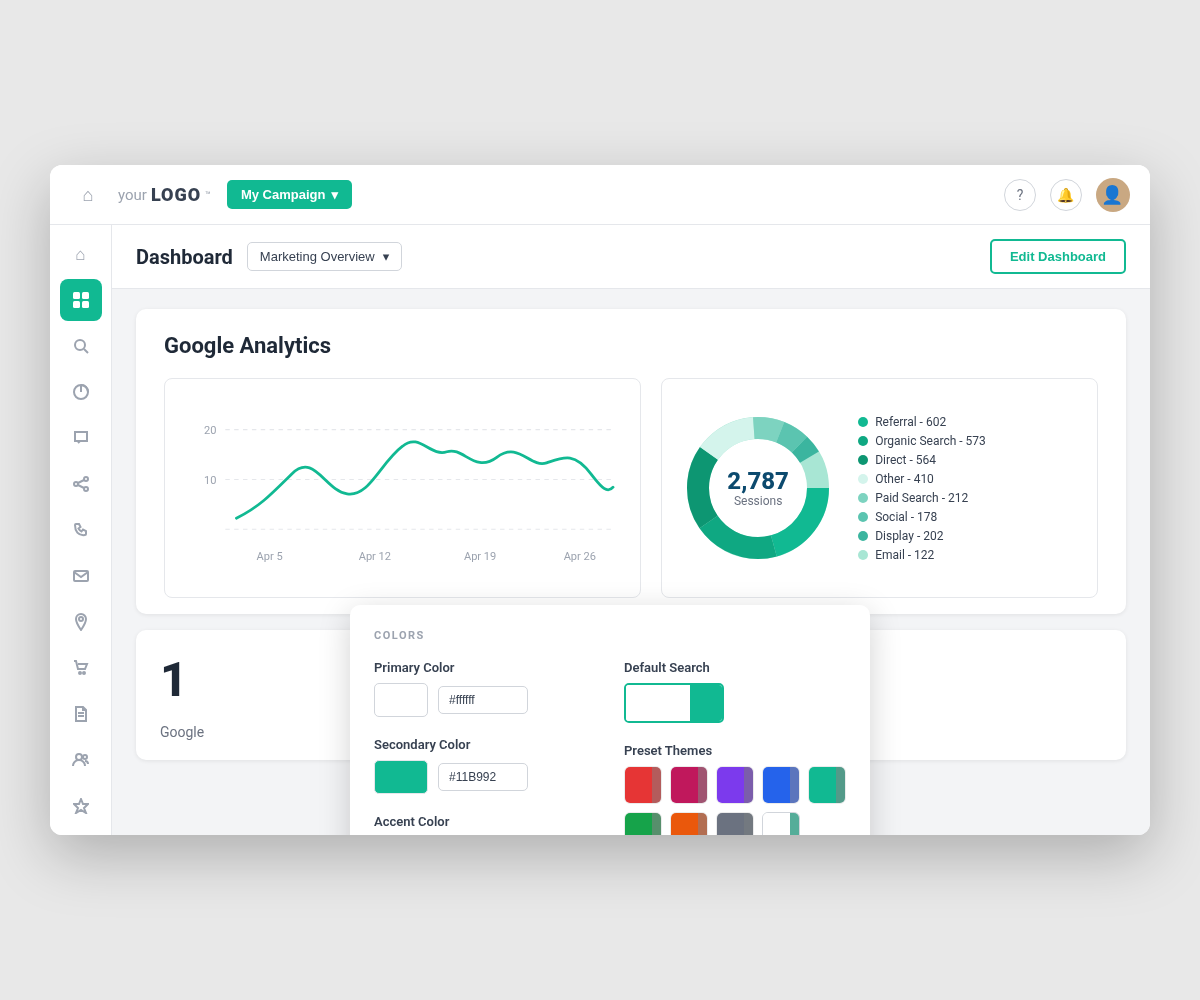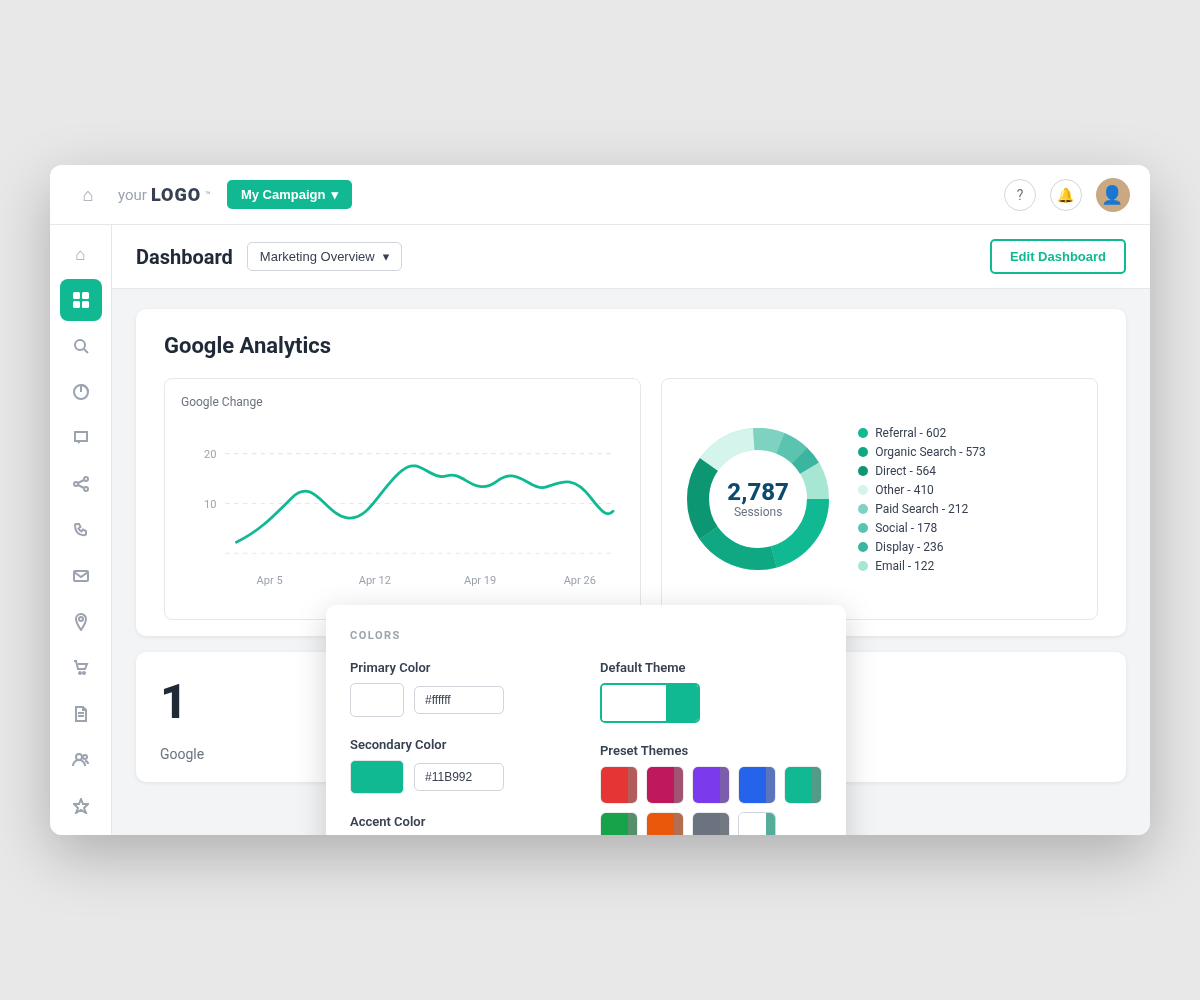--- a/index.html
+++ b/index.html
@@ -297,21 +297,21 @@
     }
     .small-card-text {
       font-size: 14px;
       color: #6b7280;
       margin-top: 16px;
     }
 
     
     .colors-panel {
       position: absolute;
-      left: 214px;
+      left: 238px;
       top: 380px;
       width: 520px;
       background: #fff;
       border-radius: 10px;
       box-shadow: 0 8px 32px rgba(0,0,0,0.18);
       padding: 24px;
       z-index: 100;
     }
     .colors-panel-title {
       font-size: 11px;
@@ -521,21 +521,20 @@
       </div>
 
       <div class="cards-area">
 
         <div class="card analytics-card">
           <div class="analytics-title">Google Analytics</div>
 
           <div class="analytics-charts">
 
             <div class="line-chart-container">
-              <div class="chart-label">Google Change</div>
               <svg class="line-chart-svg" viewBox="0 0 400 160">
 
                 <line x1="40" y1="30" x2="390" y2="30" stroke="#e5e7eb" stroke-width="1" stroke-dasharray="4,4"></line>
                 <line x1="40" y1="75" x2="390" y2="75" stroke="#e5e7eb" stroke-width="1" stroke-dasharray="4,4"></line>
                 <line x1="40" y1="120" x2="390" y2="120" stroke="#e5e7eb" stroke-width="1" stroke-dasharray="4,4"></line>
 
                 <text x="32" y="34" font-size="10" fill="#9ca3af" text-anchor="end">20</text>
                 <text x="32" y="79" font-size="10" fill="#9ca3af" text-anchor="end">10</text>
 
                 <text x="80" y="148" font-size="10" fill="#9ca3af" text-anchor="middle">Apr 5</text>
@@ -587,21 +586,21 @@
                 <li class="legend-item">
                   <div class="legend-dot" style="background:#7dd3c0"></div>
                   <span>Paid Search - 212</span>
                 </li>
                 <li class="legend-item">
                   <div class="legend-dot" style="background:#5bc4b0"></div>
                   <span>Social - 178</span>
                 </li>
                 <li class="legend-item">
                   <div class="legend-dot" style="background:#3bb59f"></div>
-                  <span>Display - 236</span>
+                  <span>Display - 202</span>
                 </li>
                 <li class="legend-item">
                   <div class="legend-dot" style="background:#a8e6d4"></div>
                   <span>Email - 122</span>
                 </li>
               </ul>
             </div>
 
           </div>
         </div>
@@ -641,21 +640,21 @@
             <div class="color-row">
               <div class="color-row-label">Accent Color</div>
 
             </div>
 
           </div>
 
           <div>
 
             <div class="color-row">
-              <div class="color-row-label">Default Theme</div>
+              <div class="color-row-label">Default Search</div>
               <div class="theme-preview">
                 <div class="theme-preview-white"></div>
                 <div class="theme-preview-teal"></div>
               </div>
             </div>
 
             <div class="color-row">
               <div class="color-row-label">Preset Themes</div>
               <div class="preset-grid">
 

